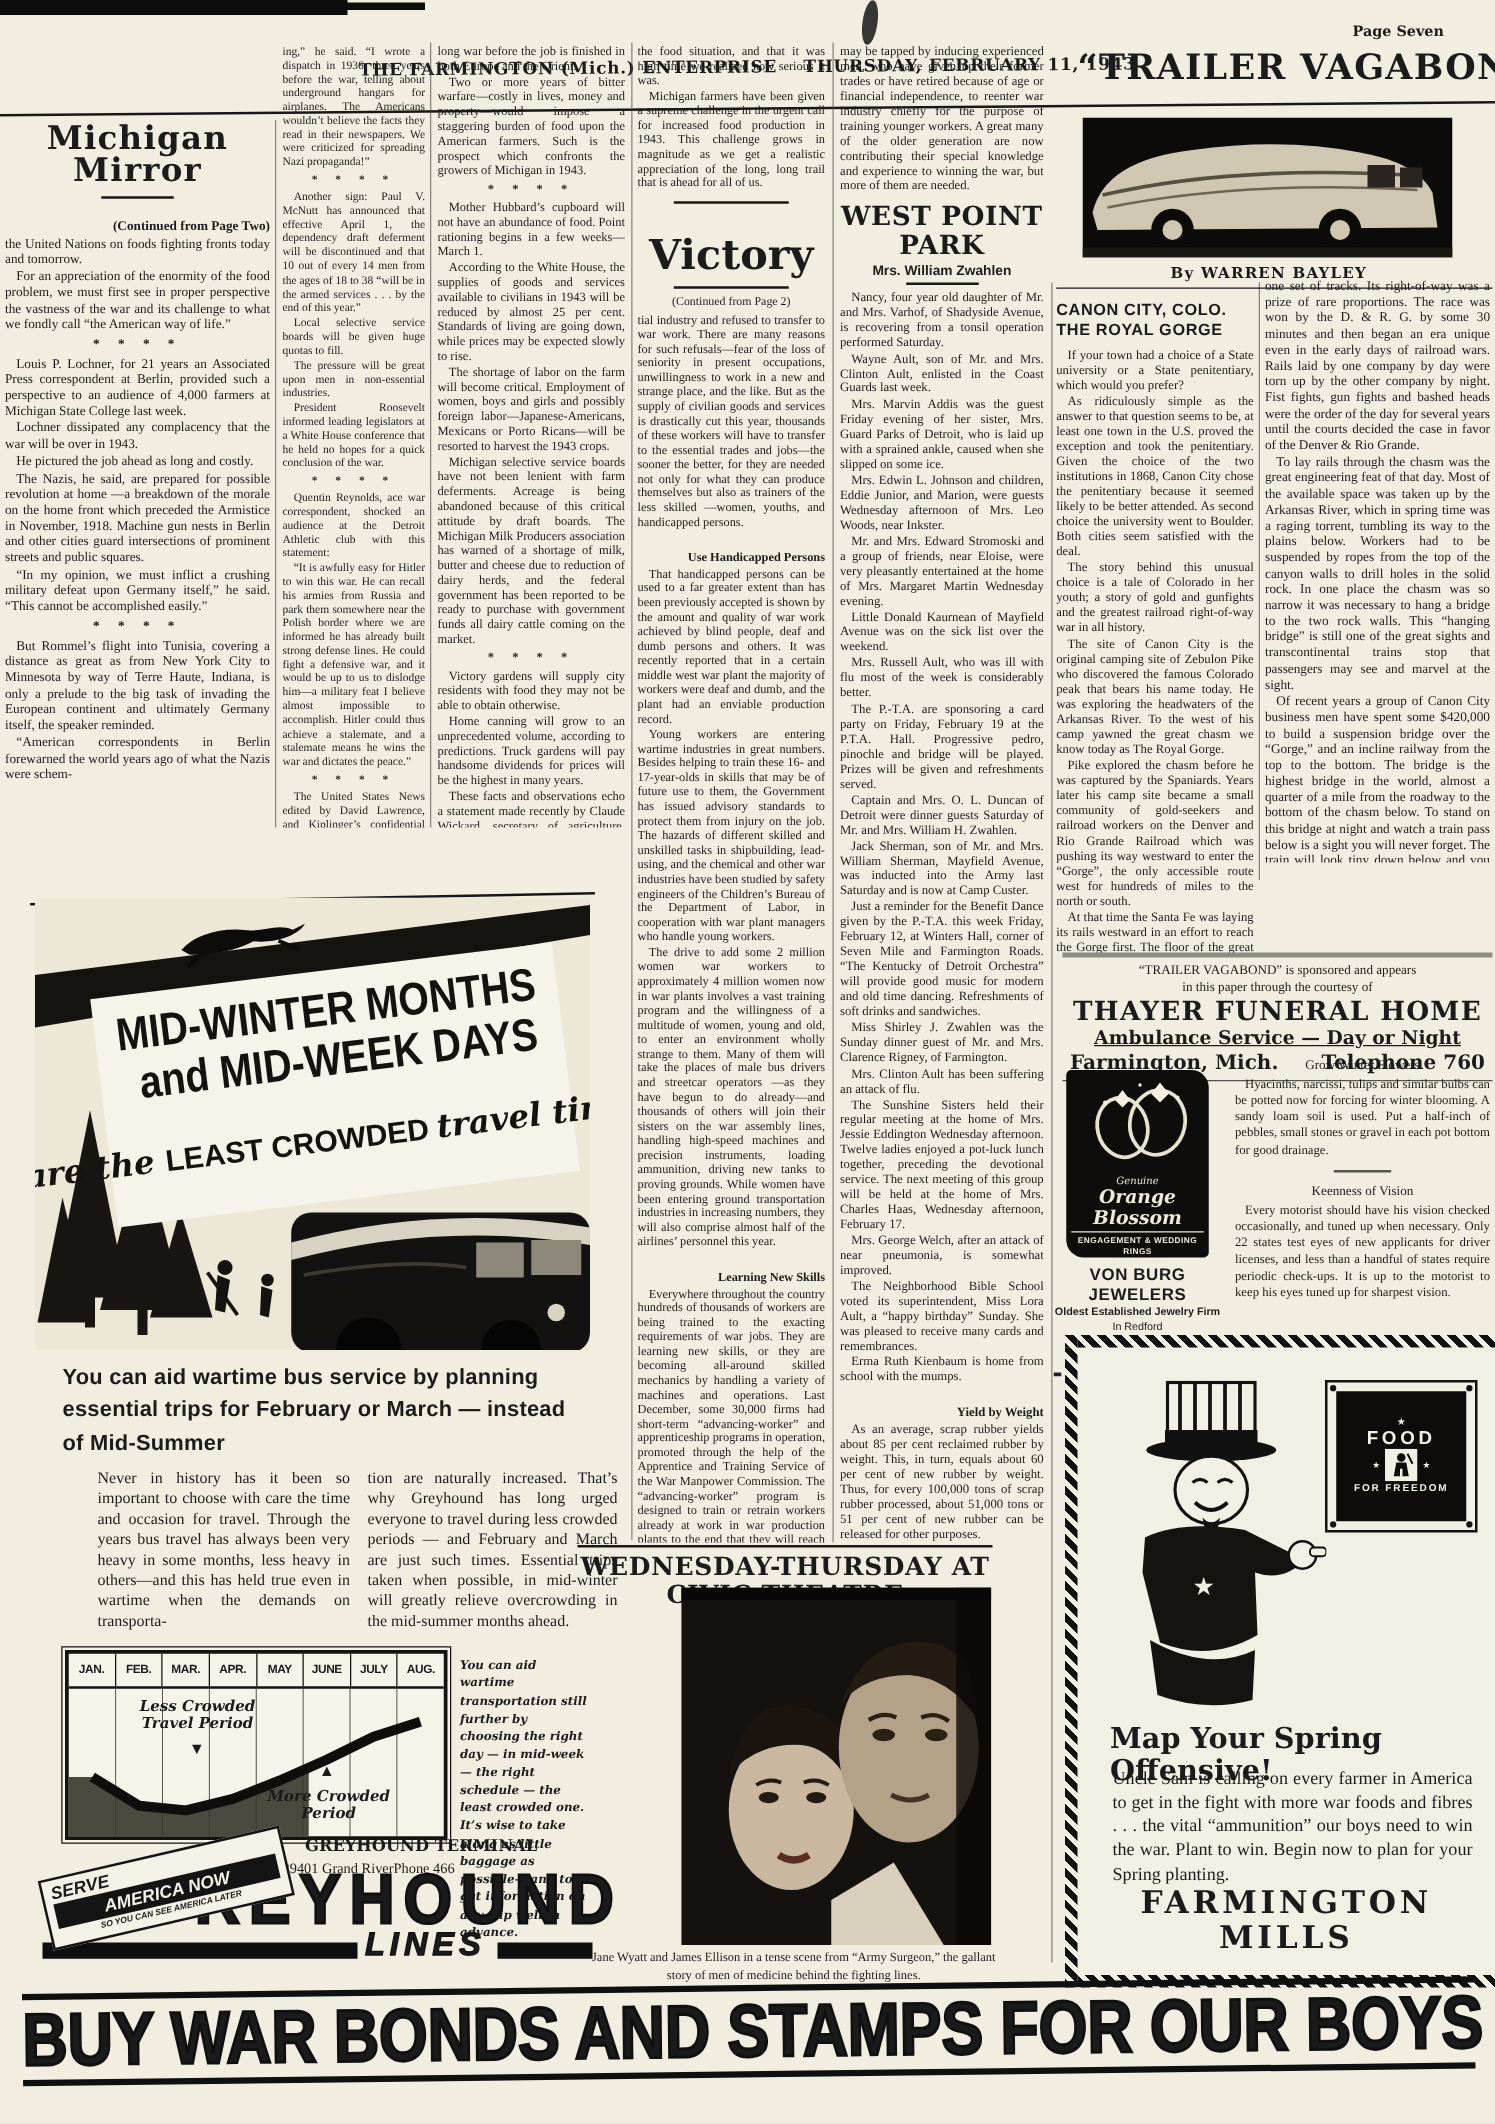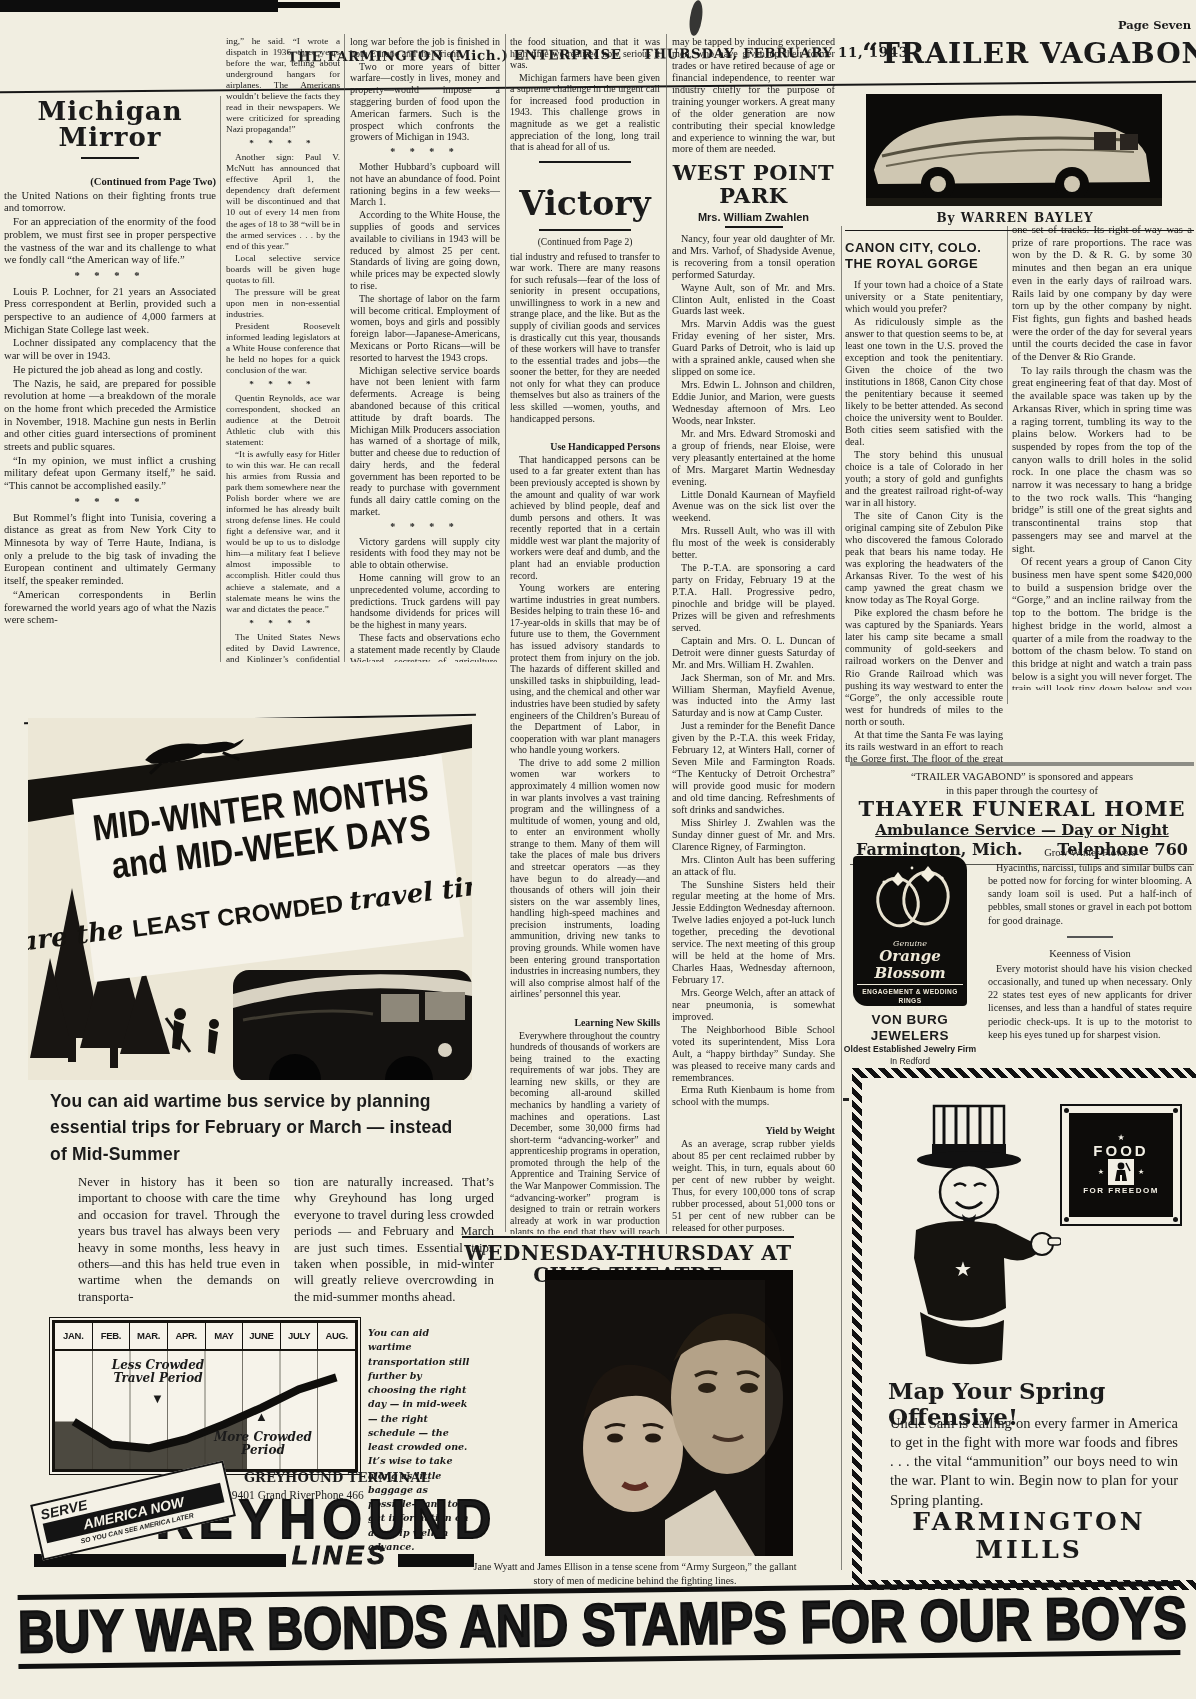--- a/index.html
+++ b/index.html
@@ -89,36 +89,36 @@
 <div class="sheet">
 
   <div class="abs" style="left:0;top:0;width:278px;height:12px;background:#0d0d0d;"></div>
   <div class="abs" style="left:270px;top:2px;width:70px;height:6px;background:#0d0d0d;"></div>
   <div class="smudge" style="left:690px;top:0;width:12px;height:36px;transform:rotate(8deg);"></div>
 
   <div class="abs cent" style="left:0;top:46px;width:1196px;font:bold 13.5px/1.2 'DejaVu Serif',serif;letter-spacing:.6px;transform:rotate(-0.45deg);">
     <span>THE FARMINGTON (Mich.) ENTERPRISE</span>&nbsp;&nbsp;&nbsp;
     <span>THURSDAY, FEBRUARY 11, 1943</span>
   </div>
-  <div class="abs" style="left:1118px;top:20px;font:bold 11.5px/1 'DejaVu Serif',serif;">Page Seven</div>
+  <div class="abs" style="left:1082px;top:20px;font:bold 11.5px/1 'DejaVu Serif',serif;">Page Seven</div>
   <div class="hrule" style="left:0;top:86px;width:1196px;height:2px;transform:rotate(-0.5deg);"></div>
 
   <div class="vrule" style="left:220px;top:96px;height:566px;"></div>
   <div class="vrule" style="left:344px;top:34px;height:628px;"></div>
   <div class="vrule" style="left:505px;top:34px;height:1198px;"></div>
   <div class="vrule" style="left:666px;top:34px;height:1200px;"></div>
   <div class="vrule" style="left:841px;top:226px;height:1344px;"></div>
   <div class="vrule" style="left:1007px;top:226px;height:478px;"></div>
 
   <div class="col" style="left:4px;top:98px;width:212px;height:562px;font-size:10.6px;line-height:1.2;">
     <h1 class="mm-title">Michigan Mirror</h1>
     <div class="small-rule"></div>
     <div>
         <div class="para sub">(Continued from Page Two)</div>
-        <div class="para first">the United Nations on their fighting fronts true and tomorrow.</div>
+        <div class="para first">the United Nations on foods fighting fronts today and tomorrow.</div>
         <div class="para">For an appreciation of the enormity of the food problem, we must first see in proper perspective the vastness of the war and its challenge to what we fondly call “the American way of life.”</div>
         <div class="para stars">* * * *</div>
         <div class="para">Louis P. Lochner, for 21 years an Associated Press correspondent at Berlin, provided such a perspective to an audience of 4,000 farmers at Michigan State College last week.</div>
         <div class="para">Lochner dissipated any complacency that the war will be over in 1943.</div>
         <div class="para">He pictured the job ahead as long and costly.</div>
         <div class="para">The Nazis, he said, are prepared for possible revolution at home —a breakdown of the morale on the home front which preceded the Armistice in November, 1918. Machine gun nests in Berlin and other cities guard intersections of prominent streets and public squares.</div>
         <div class="para">“In my opinion, we must inflict a crushing military defeat upon Germany itself,” he said. “This cannot be accomplished easily.”</div>
         <div class="para stars">* * * *</div>
         <div class="para">But Rommel’s flight into Tunisia, covering a distance as great as from New York City to Minnesota by way of Terre Haute, Indiana, is only a prelude to the big task of invading the European continent and ultimately Germany itself, the speaker reminded.</div>
         <div class="para">“American correspondents in Berlin forewarned the world years ago of what the Nazis were schem-</div>

